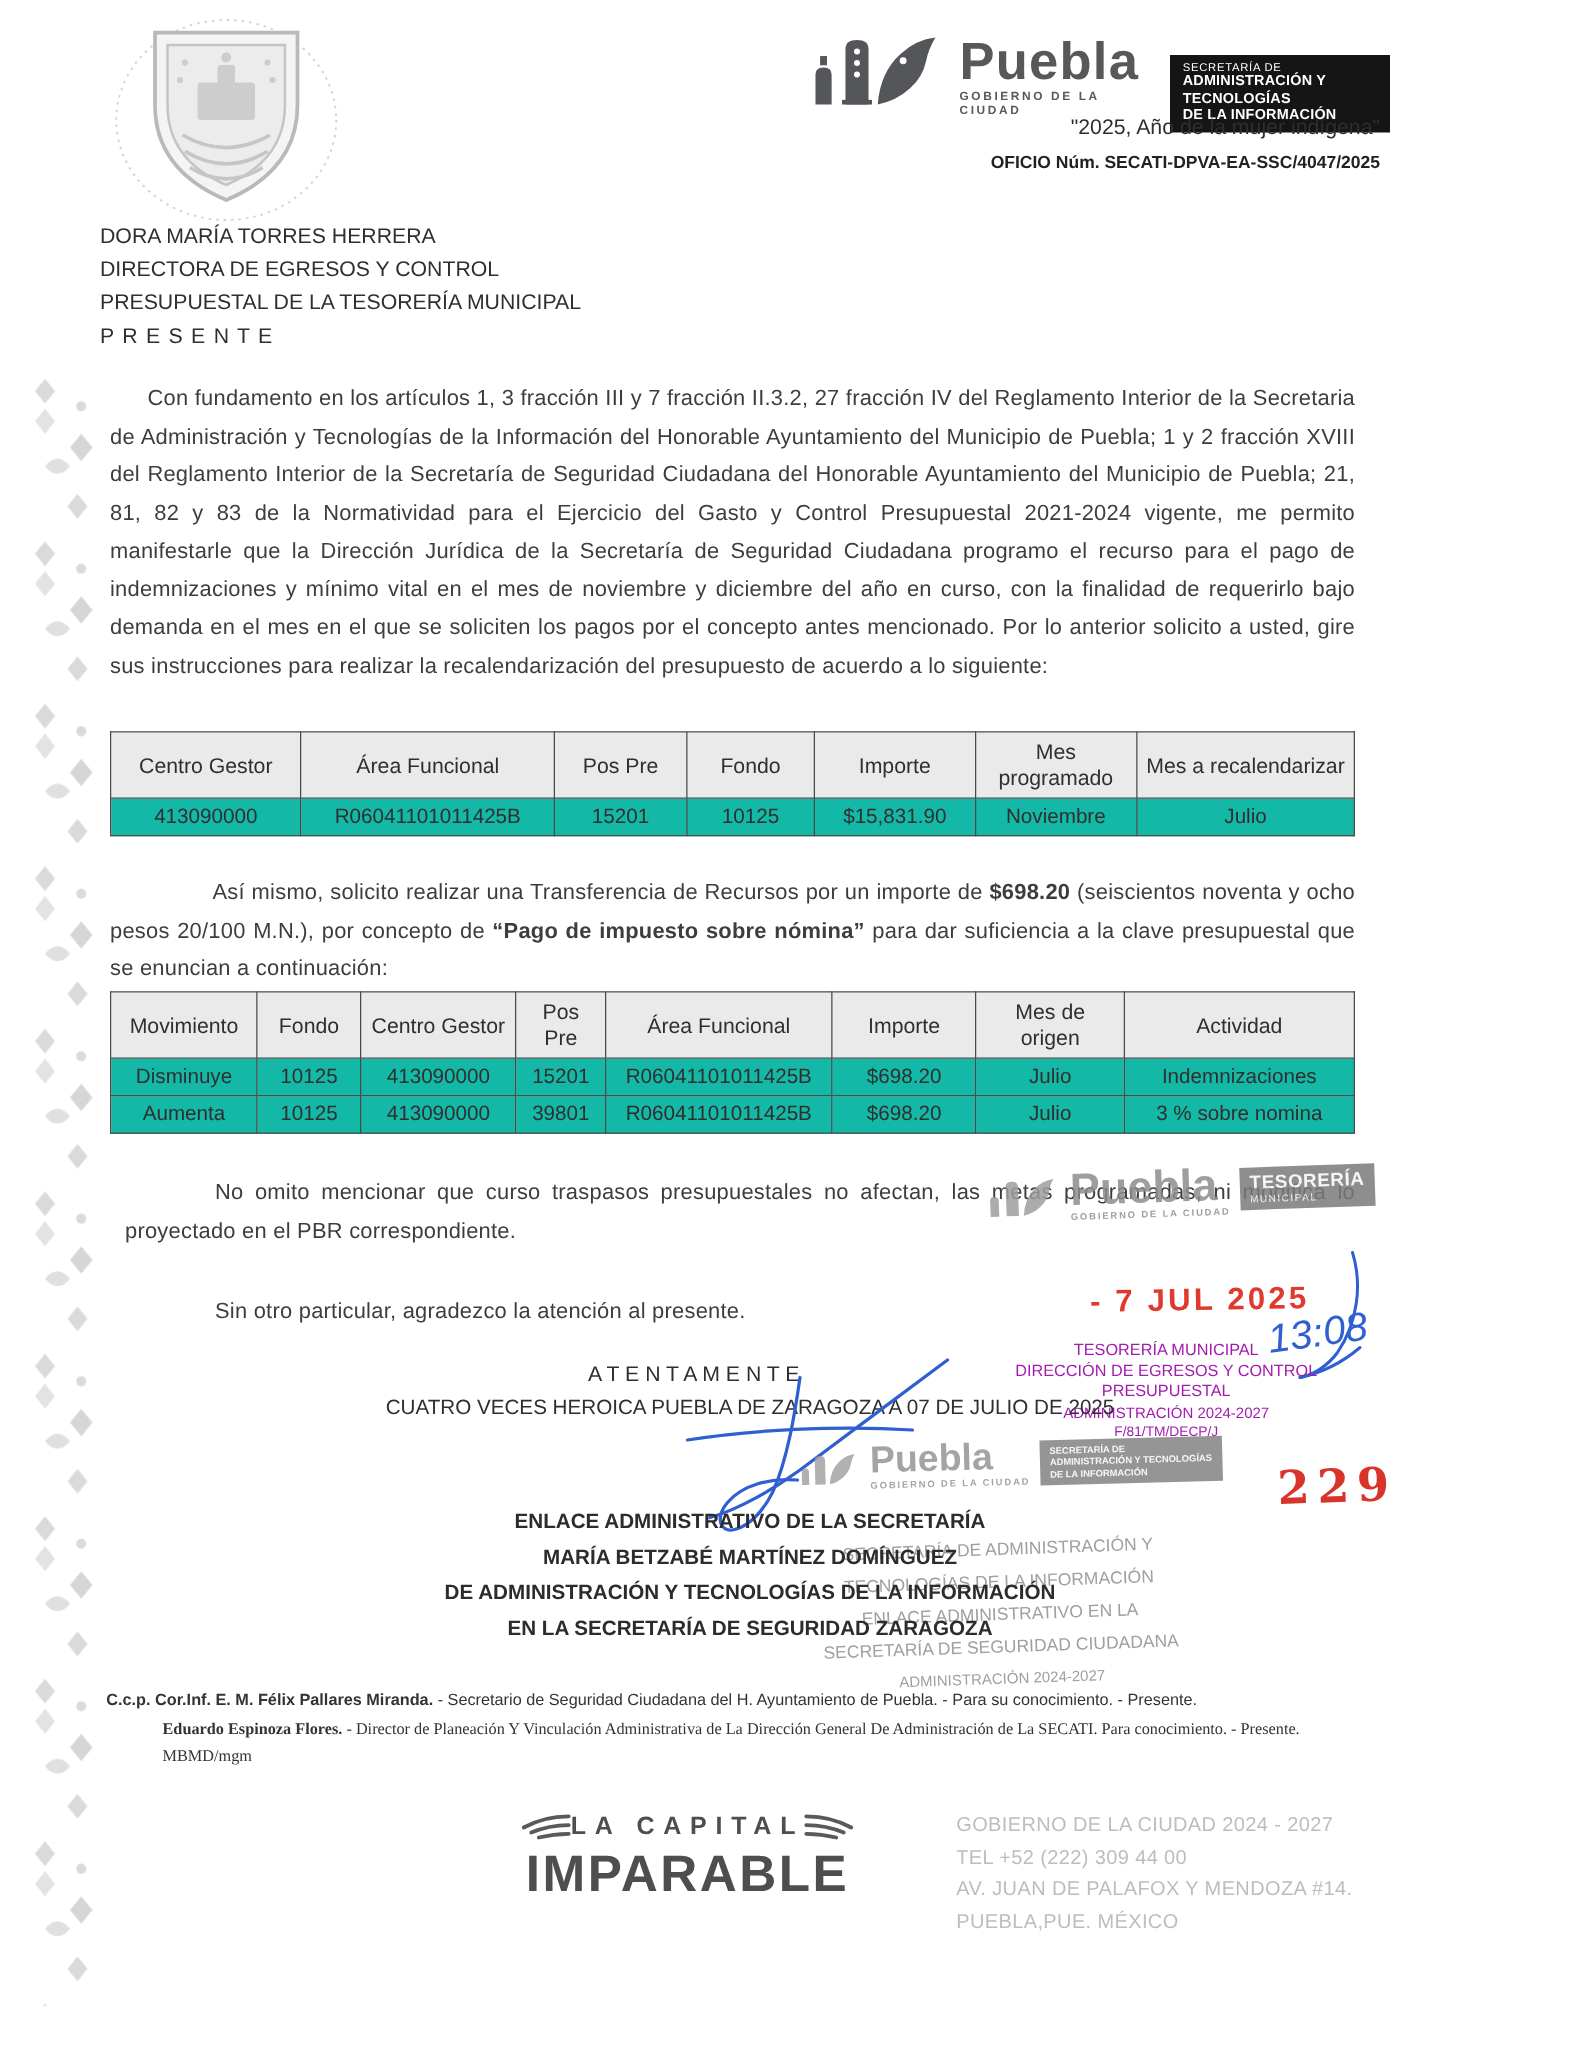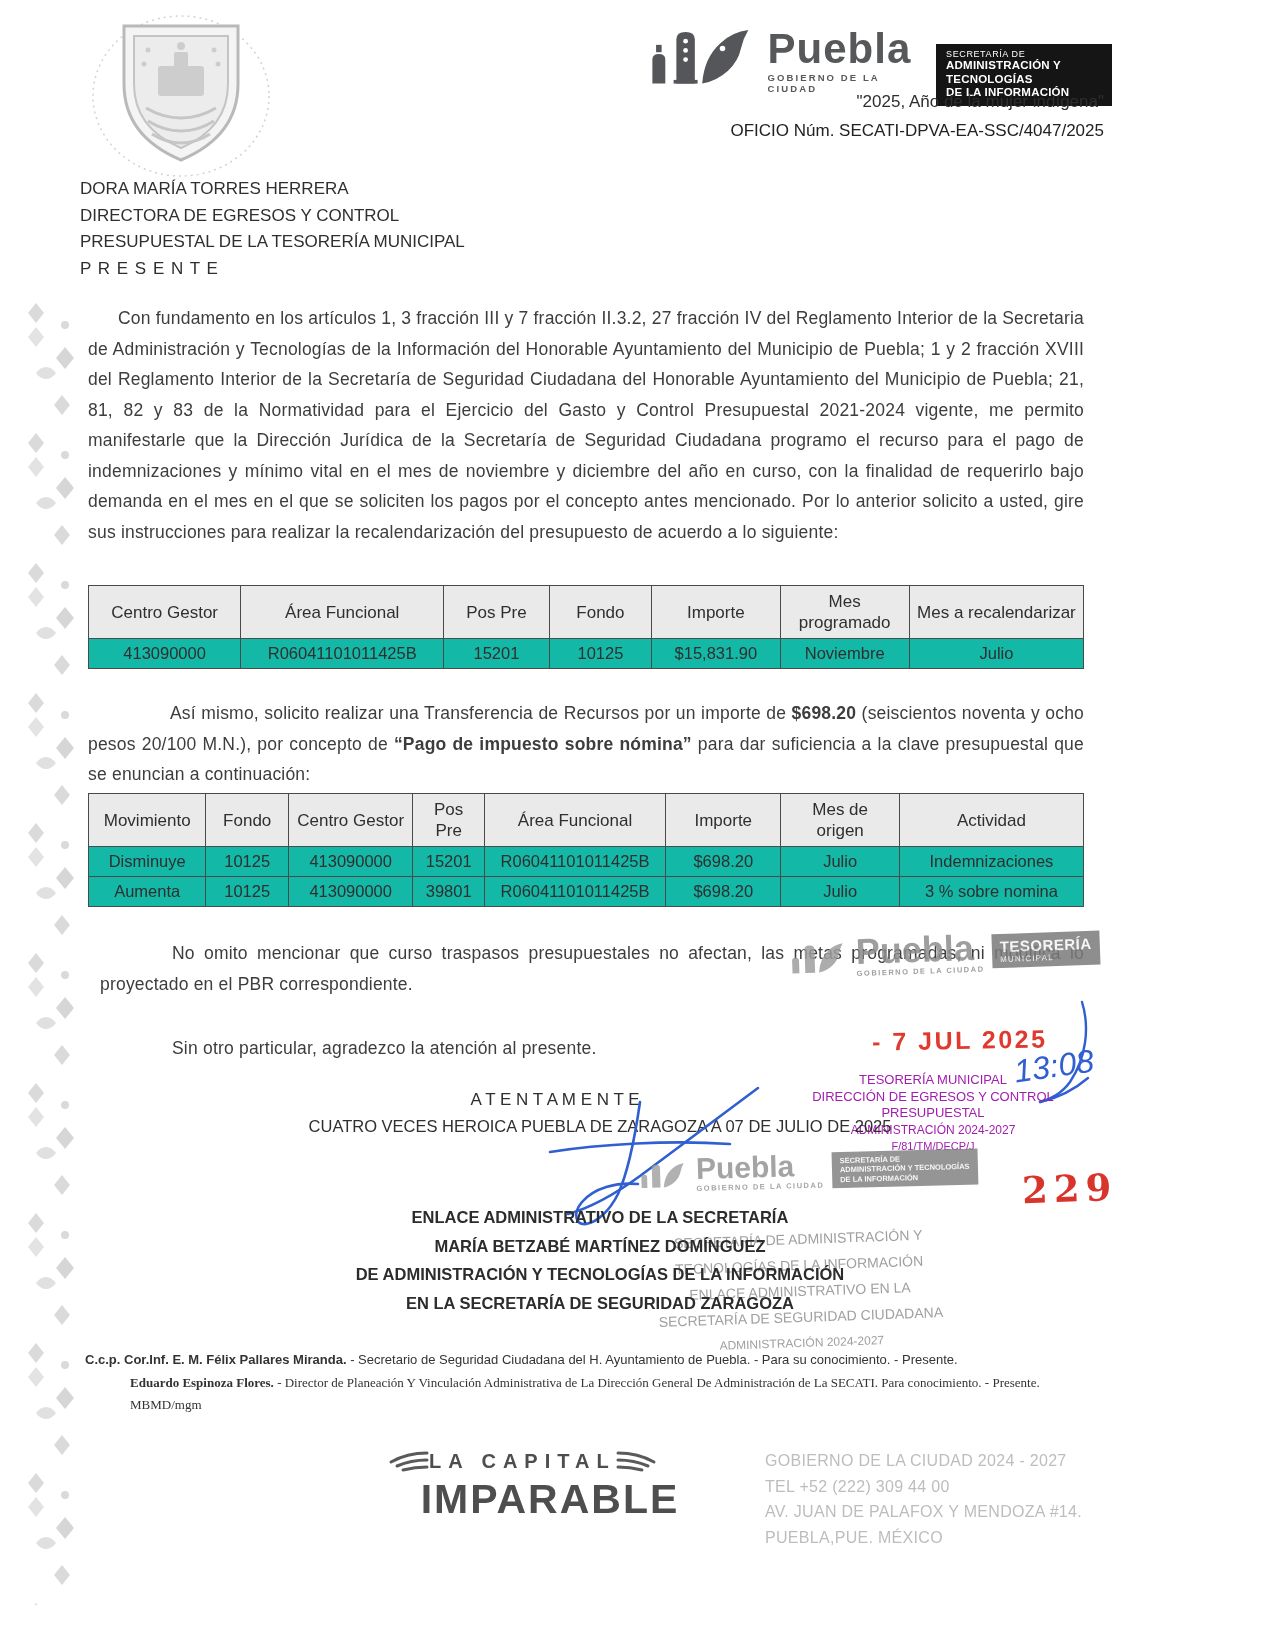--- a/index.html
+++ b/index.html
@@ -17,21 +17,21 @@
   .logo-group { position:absolute; left:645px; top:22px; display:flex; align-items:flex-start; gap:10px; }
   .plogo { width:118px; height:66px; }
   .brand-col { display:flex; flex-direction:column; margin-top:6px; }
   .brand { font-size:42px; font-weight:bold; color:#57585a; letter-spacing:1px; line-height:42px; }
   .brand-sub { font-size:9.5px; font-weight:bold; color:#57585a; letter-spacing:2.1px; margin-top:2px; }
   .dept-box { margin-top:22px; background:#151515; color:#fff; padding:5px 10px 6px; width:224px; }
   .dept-box .d1 { font-size:9px; letter-spacing:.6px; }
   .dept-box .d2 { font-size:11.5px; font-weight:bold; letter-spacing:.2px; line-height:13.5px; }
 
   .slogan { position:absolute; left:700px; top:92px; width:404px; text-align:right; font-size:17px; color:#2e2e2e; }
-  .oficio { position:absolute; left:640px; top:121px; width:464px; text-align:right; font-size:17px; color:#222; }
+  .oficio { position:absolute; left:640px; top:121px; width:464px; text-align:right; font-size:14px; color:#222;font-weight:bold; }
 
   .addressee { position:absolute; left:80px; top:176px; font-size:17px; line-height:26.5px; color:#2f2f2f; }
   .addressee .presente { letter-spacing:1px; }
 
   .p { position:absolute; left:88px; width:996px; font-size:17.5px; line-height:30.5px;
        text-align:justify; color:#3d3d3d; letter-spacing:.2px; }
   .p1 { top:303px; text-indent:30px; }
   .p2 { top:698px; text-indent:82px; }
   .p3 { top:938px; left:100px; width:984px; text-indent:72px; }
   .p4 { top:1033px; left:172px; width:620px; text-align:left; }
@@ -85,21 +85,21 @@
 
   .folio { position:absolute; left:1022px; top:1166px; font-size:37px; color:#d9342b;
            font-family:"DejaVu Serif","Liberation Serif",serif; font-weight:bold;
            letter-spacing:6px; transform:rotate(-2deg); }
 
   .ccp { position:absolute; left:85px; top:1349px; width:1045px; font-size:13px;
          line-height:22.5px; color:#333; }
   .ccp .indent { margin-left:45px;font-family:Liberation Serif, serif; }
 
   .capital { position:absolute; left:385px; top:1448px; width:330px; text-align:center; color:#4e4e4e; }
-  .cap-row { display:flex; align-items:center; gap:0; }
+  .cap-row { display:flex; align-items:center; justify-content:center; gap:0; }
   .cap1 { font-size:20px; font-weight:bold; letter-spacing:7px; }
   .cap2 { font-size:41px; font-weight:bold; letter-spacing:2px; margin-top:2px; }
   .wing-r { transform:scaleX(-1); }
 
   .contact { position:absolute; left:765px; top:1448px; font-size:16px; line-height:25.5px;
              color:#bdbdbd; letter-spacing:.3px; }
 </style>
 </head>
 <body>
 

